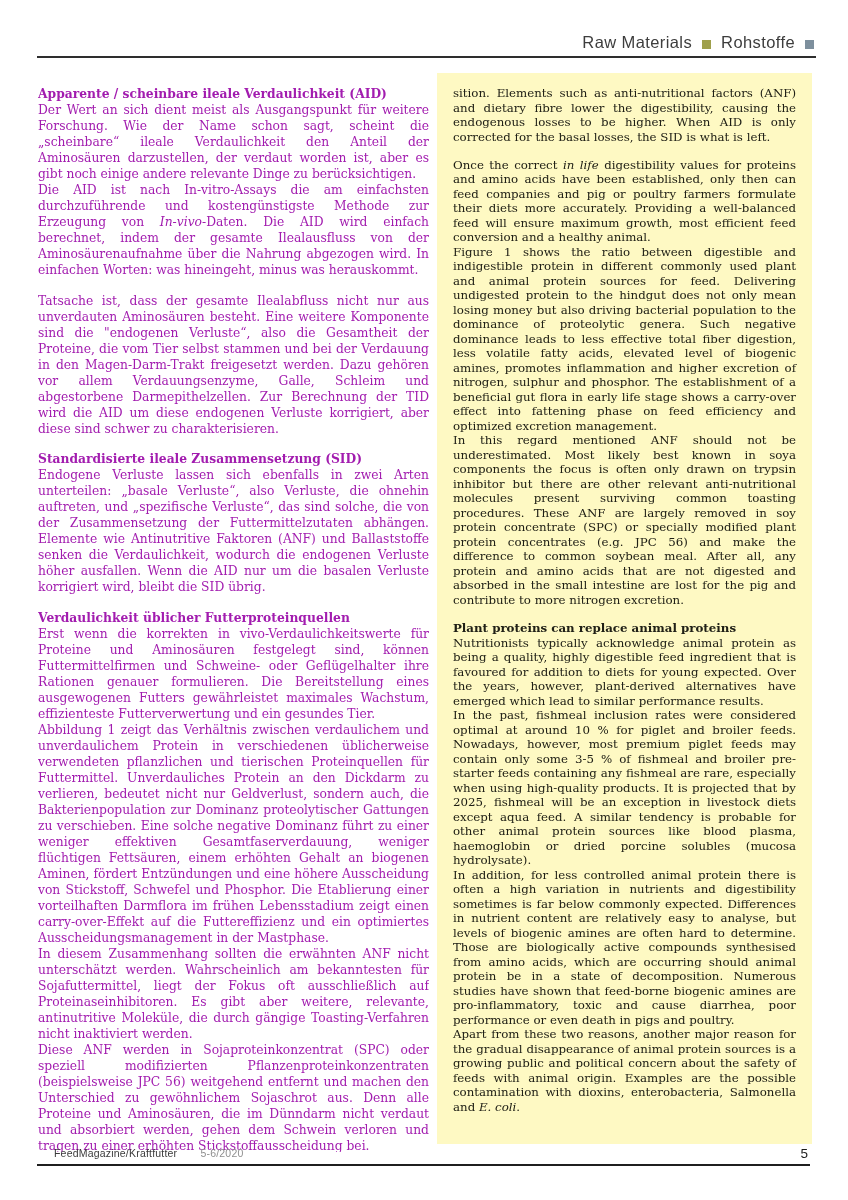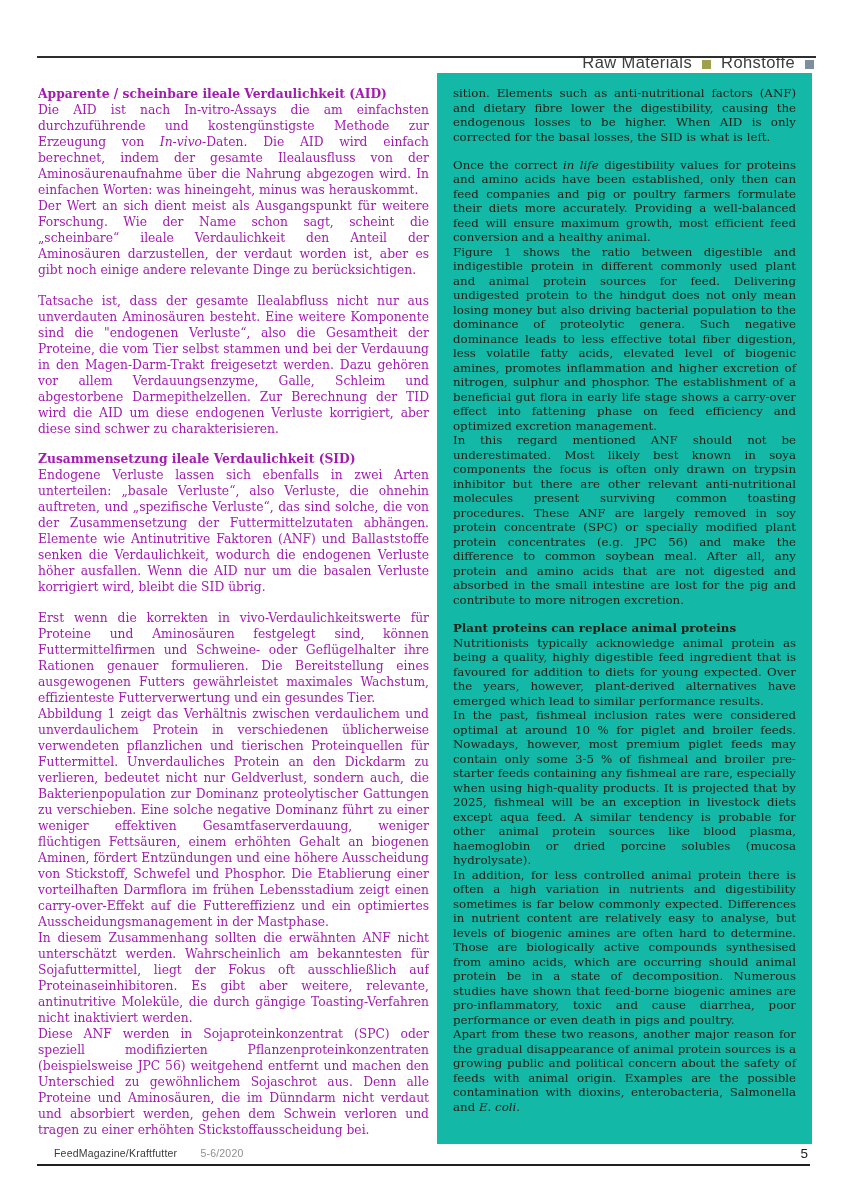--- a/index.html
+++ b/index.html
@@ -2,21 +2,21 @@
 <html><head>
 <meta charset="utf-8">
 <style>
   html,body{margin:0;padding:0;background:#e8e8e8;}
   .page{position:relative;width:848px;height:1200px;background:#ffffff;margin:0 auto;
         font-family:"DejaVu Serif",serif;overflow:hidden;}
 
   
   .header{position:absolute;top:33px;right:34px;display:flex;align-items:center;gap:10px;
           font-family:"Liberation Sans",sans-serif;font-size:16.5px;font-weight:400;
-          letter-spacing:0.4px;color:#3d3d3d;margin-top:20px;}
+          letter-spacing:0.4px;color:#3d3d3d;}
   .sq{width:9px;height:9px;display:inline-block;margin-top:4px;}
   .header-rule{position:absolute;top:56px;left:37px;width:779px;height:1.5px;background:#2e2e2e;}
 
   
   .left-col{position:absolute;left:38px;top:86px;width:391px;height:1066px;overflow:hidden;
             font-size:12.3px;line-height:16.0px;text-align:justify;color:#a21caf;}
 
   
   .right-box{position:absolute;left:437px;top:73px;width:375px;height:1071px;box-sizing:border-box;
              padding:13px 16px 14px 16px;overflow:hidden;
@@ -46,39 +46,40 @@
     <span>Raw Materials</span>
     <span class="sq" style="background:#9fa04c"></span>
     <span>Rohstoffe</span>
     <span class="sq" style="background:#7d8f9d"></span>
   </div>
   <div class="header-rule"></div>
 
   <div class="left-col" lang="de">
       <div class="section">
         <div class="heading">Apparente / scheinbare ileale Verdaulichkeit (AID)</div>
+        <p class="para"><span>Der Wert an sich dient meist als Ausgangspunkt für weitere Forschung. Wie der Name schon sagt, scheint die „scheinbare“ ileale Verdaulichkeit den Anteil der Aminosäuren darzustellen, der verdaut worden ist, aber es gibt noch einige andere relevante Dinge zu berücksichtigen.</span></p>
         <p class="para"><span>Die AID ist nach In-vitro-Assays die am einfachsten durchzuführende und kostengünstigste Methode zur Erzeugung von </span><span class="it">In-vivo</span><span>-Daten. Die AID wird einfach berechnet, indem der gesamte Ilealausfluss von der Aminosäurenaufnahme über die Nahrung abgezogen wird. In einfachen Worten: was hineingeht, minus was herauskommt.</span></p>
-        <p class="para"><span>Der Wert an sich dient meist als Ausgangspunkt für weitere Forschung. Wie der Name schon sagt, scheint die „scheinbare“ ileale Verdaulichkeit den Anteil der Aminosäuren darzustellen, der verdaut worden ist, aber es gibt noch einige andere relevante Dinge zu berücksichtigen.</span></p>
       </div>
       <div class="section">
         <p class="para"><span>Tatsache ist, dass der gesamte Ilealabfluss nicht nur aus unverdauten Aminosäuren besteht. Eine weitere Komponente sind die "endogenen Verluste“, also die Gesamtheit der Proteine, die vom Tier selbst stammen und bei der Verdauung in den Magen-Darm-Trakt freigesetzt werden. Dazu gehören vor allem Verdauungsenzyme, Galle, Schleim und abgestorbene Darmepithelzellen. Zur Berechnung der TID wird die AID um diese endogenen Verluste korrigiert, aber diese sind schwer zu charakterisieren.</span></p>
       </div>
       <div class="section">
-        <div class="heading">Zusammensetzung ileale Verdaulichkeit (SID)</div>
+        <div class="heading">Standardisierte ileale Zusammensetzung (SID)</div>
         <p class="para"><span>Endogene Verluste lassen sich ebenfalls in zwei Arten unterteilen: „basale Verluste“, also Verluste, die ohnehin auftreten, und „spezifische Verluste“, das sind solche, die von der Zusammensetzung der Futtermittelzutaten abhängen. Elemente wie Antinutritive Faktoren (ANF) und Ballaststoffe senken die Verdaulichkeit, wodurch die endogenen Verluste höher ausfallen. Wenn die AID nur um die basalen Verluste korrigiert wird, bleibt die SID übrig.</span></p>
       </div>
       <div class="section">
+        <div class="heading">Verdaulichkeit üblicher Futterproteinquellen</div>
         <p class="para"><span>Erst wenn die korrekten in vivo-Verdaulichkeitswerte für Proteine und Aminosäuren festgelegt sind, können Futtermittelfirmen und Schweine- oder Geflügelhalter ihre Rationen genauer formulieren. Die Bereitstellung eines ausgewogenen Futters gewährleistet maximales Wachstum, effizienteste Futterverwertung und ein gesundes Tier.</span></p>
         <p class="para"><span>Abbildung 1 zeigt das Verhältnis zwischen verdaulichem und unverdaulichem Protein in verschiedenen üblicherweise verwendeten pflanzlichen und tierischen Proteinquellen für Futtermittel. Unverdauliches Protein an den Dickdarm zu verlieren, bedeutet nicht nur Geldverlust, sondern auch, die Bakterienpopulation zur Dominanz proteolytischer Gattungen zu verschieben. Eine solche negative Dominanz führt zu einer weniger effektiven Gesamtfaserverdauung, weniger flüchtigen Fettsäuren, einem erhöhten Gehalt an biogenen Aminen, fördert Entzündungen und eine höhere Ausscheidung von Stickstoff, Schwefel und Phosphor. Die Etablierung einer vorteilhaften Darmflora im frühen Lebensstadium zeigt einen carry-over-Effekt auf die Futtereffizienz und ein optimiertes Ausscheidungsmanagement in der Mastphase.</span></p>
         <p class="para"><span>In diesem Zusammenhang sollten die erwähnten ANF nicht unterschätzt werden. Wahrscheinlich am bekanntesten für Sojafuttermittel, liegt der Fokus oft ausschließlich auf Proteinaseinhibitoren. Es gibt aber weitere, relevante, antinutritive Moleküle, die durch gängige Toasting-Verfahren nicht inaktiviert werden.</span></p>
         <p class="para"><span>Diese ANF werden in Sojaproteinkonzentrat (SPC) oder speziell modifizierten Pflanzenproteinkonzentraten (beispielsweise JPC 56) weitgehend entfernt und machen den Unterschied zu gewöhnlichem Sojaschrot aus. Denn alle Proteine und Aminosäuren, die im Dünndarm nicht verdaut und absorbiert werden, gehen dem Schwein verloren und tragen zu einer erhöhten Stickstoffausscheidung bei.</span></p>
       </div>
     </div>
 
-  <div class="right-box" lang="en" style="background: #14b8a6;">
+  <div class="right-box" lang="en" style="background: #fef9c3;">
       <div class="section">
         <p class="para"><span>sition. Elements such as anti-nutritional factors (ANF) and dietary fibre lower the digestibility, causing the endogenous losses to be higher. When AID is only corrected for the basal losses, the SID is what is left.</span></p>
       </div>
       <div class="section">
         <p class="para"><span>Once the correct </span><span class="it">in life</span><span> digestibility values for proteins and amino acids have been established, only then can feed companies and pig or poultry farmers formulate their diets more accurately. Providing a well-balanced feed will ensure maximum growth, most efficient feed conversion and a healthy animal.</span></p>
         <p class="para"><span>Figure 1 shows the ratio between digestible and indigestible protein in different commonly used plant and animal protein sources for feed. Delivering undigested protein to the hindgut does not only mean losing money but also driving bacterial population to the dominance of proteolytic genera. Such negative dominance leads to less effective total fiber digestion, less volatile fatty acids, elevated level of biogenic amines, promotes inflammation and higher excretion of nitrogen, sulphur and phosphor. The establishment of a beneficial gut flora in early life stage shows a carry-over effect into fattening phase on feed efficiency and optimized excretion management.</span></p>
         <p class="para"><span>In this regard mentioned ANF should not be underestimated. Most likely best known in soya components the focus is often only drawn on trypsin inhibitor but there are other relevant anti-nutritional molecules present surviving common toasting procedures. These ANF are largely removed in soy protein concentrate (SPC) or specially modified plant protein concentrates (e.g. JPC 56) and make the difference to common soybean meal. After all, any protein and amino acids that are not digested and absorbed in the small intestine are lost for the pig and contribute to more nitrogen excretion.</span></p>
       </div>
       <div class="section">
         <div class="heading">Plant proteins can replace animal proteins</div>

